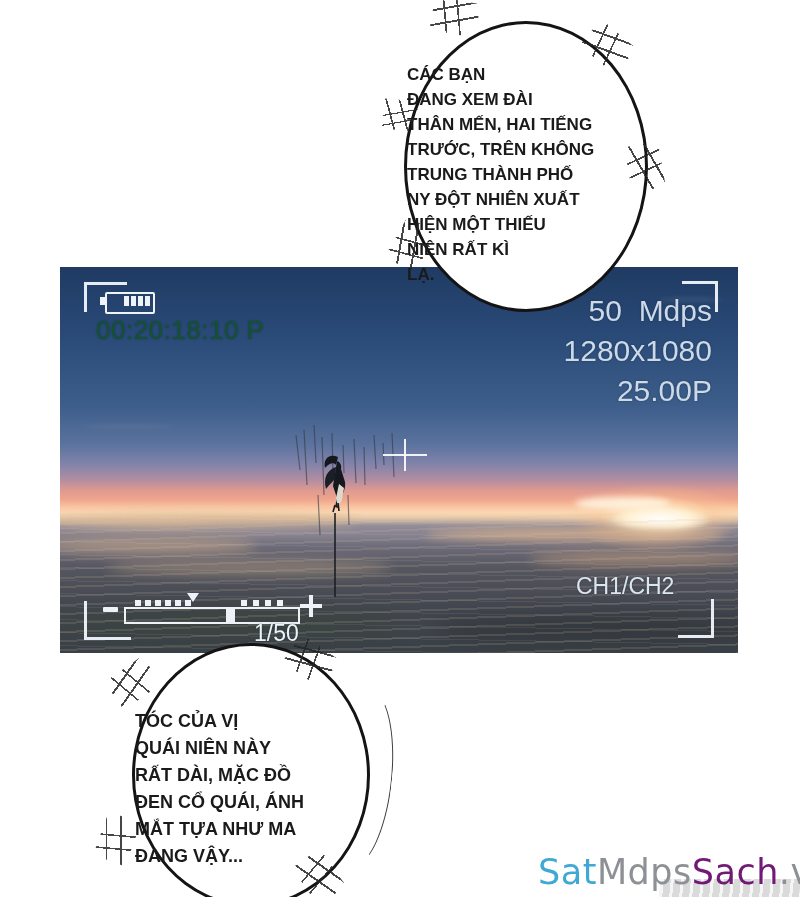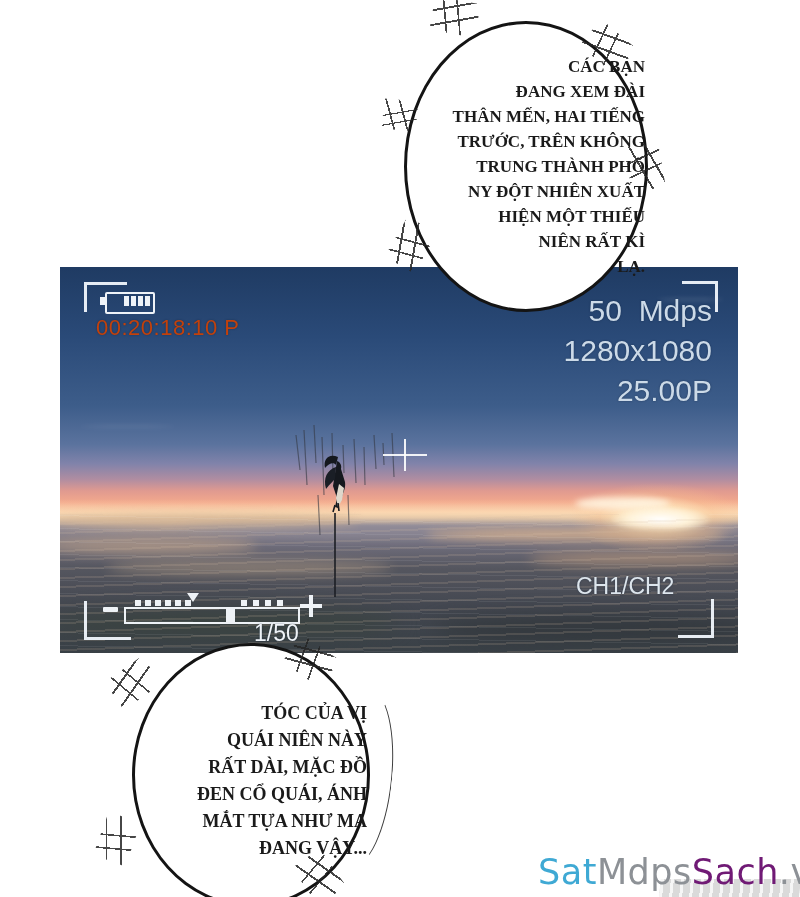--- a/index.html
+++ b/index.html
@@ -45,21 +45,21 @@
   .c-tl{left:24px;top:15px;border-top-width:3px;border-left-width:3px;}
   .c-tr{right:20px;top:14px;width:33px;height:28px;border-top-width:3px;border-right-width:3px;}
   .c-bl{left:24px;bottom:13px;width:44px;height:36px;border-bottom-width:3px;border-left-width:3px;}
   .c-br{right:24px;bottom:15px;width:33px;height:36px;border-bottom-width:3px;border-right-width:3px;}
 
   .battery{position:absolute;left:45px;top:25px;width:46px;height:18px;border:2px solid #eef3f8;border-radius:2px;}
   .battery .nub{position:absolute;left:-7px;top:3px;width:5px;height:8px;background:#eef3f8;}
   .battery .bar{position:absolute;top:2px;width:5px;height:10px;background:#eef3f8;}
   .bar1{left:17px;} .bar2{left:24px;} .bar3{left:31px;} .bar4{left:38px;}
 
-  .timecode{position:absolute;left:36px;top:48px;font-size:22px;letter-spacing:.5px;color:#c2410c;}
+  .timecode{position:absolute;left:36px;top:48px;font-size:26px;letter-spacing:.5px;color:#14532d;}
   .recinfo{position:absolute;right:26px;top:24px;text-align:right;font-size:30px;line-height:40px;color:#ccdae8;}
   .recinfo .pre{white-space:pre;}
   .channels{position:absolute;left:516px;top:306px;font-size:23px;color:#dde5ec;}
 
   .crosshair{position:absolute;left:323px;top:172px;width:44px;height:32px;}
   .crosshair::before{content:"";position:absolute;left:0;right:0;top:15px;height:2px;background:rgba(255,255,255,.9);}
   .crosshair::after{content:"";position:absolute;top:0;bottom:0;left:21px;width:2px;background:rgba(255,255,255,.9);}
 
   .figure{position:absolute;left:256px;top:186px;}
   .thread{position:absolute;left:274px;top:246px;width:2px;height:84px;background:rgba(28,30,36,.8);}
@@ -73,22 +73,22 @@
     border-left:6px solid transparent;border-right:6px solid transparent;border-top:9px solid #eef2f6;}
   .exp-plus{position:absolute;left:240px;top:328px;width:22px;height:22px;}
   .exp-plus::before{content:"";position:absolute;left:0;right:0;top:9px;height:4px;background:#eef2f6;}
   .exp-plus::after{content:"";position:absolute;top:0;bottom:0;left:9px;width:4px;background:#eef2f6;}
   .shutter{position:absolute;left:194px;top:353px;font-size:23px;color:#eef2f6;}
 
   
   .bubble{position:absolute;background:#fff;border:3px solid #141414;border-radius:50%;z-index:5;}
   .bubble-top{left:404px;top:21px;width:238px;height:285px;}
   .bubble-bottom{left:132px;top:643px;width:232px;height:258px;}
-  .bubble-text{position:absolute;left:0;right:0;text-align:right;color:#1a1a1a;
-    font-family:Liberation Serif, serif;font-weight:700;}
+  .bubble-text{position:absolute;left:0;right:0;text-align:left;color:#1a1a1a;
+    font-family:Liberation Sans, sans-serif;font-weight:700;margin-top:8px;}
   .bubble-top .bubble-text{top:30px;font-size:17px;line-height:25px;}
   .bubble-bottom .bubble-text{top:54px;font-size:18px;line-height:27px;}
   .echo{position:absolute;left:328px;top:688px;width:62px;height:178px;border:1.5px solid transparent;
     border-right-color:#3c3c3c;border-radius:50%;transform:rotate(6deg);z-index:5;}
 
   
   .hatch{position:absolute;width:46px;height:34px;z-index:6;opacity:.85;
     background:
       linear-gradient(75deg,transparent 30%,#262626 30%,#262626 33%,transparent 33%),
       linear-gradient(75deg,transparent 55%,#262626 55%,#262626 58%,transparent 58%),

